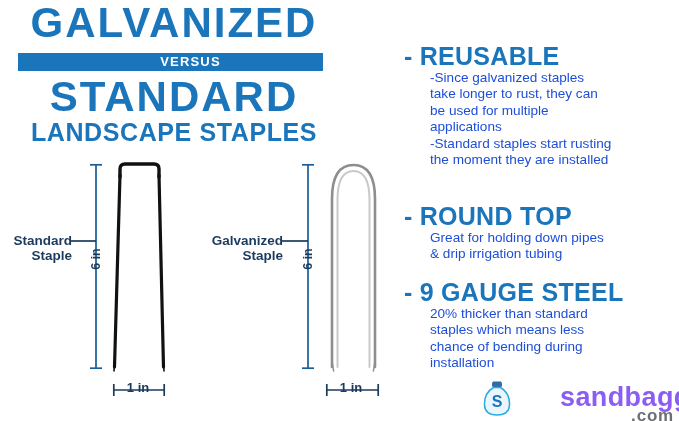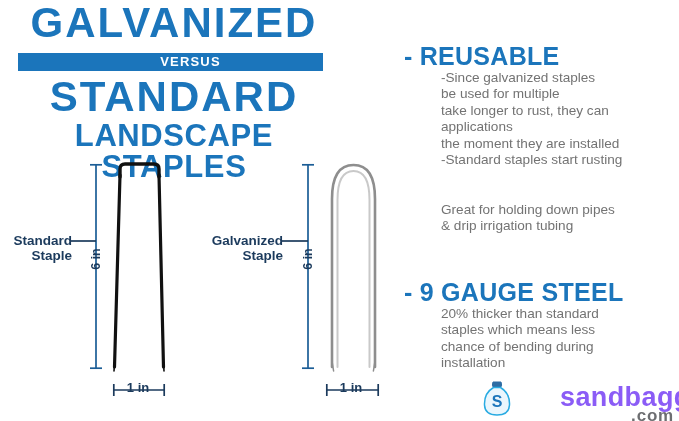--- a/index.html
+++ b/index.html
@@ -35,21 +35,21 @@
     color:#ffffff;font-size:13px;font-weight:bold;letter-spacing:1.2px;
     text-align:center;line-height:16px;
     padding-left:40px;box-sizing:border-box;
   }
   #title-standard{
     position:absolute;left:8px;top:76px;width:332px;
     font-size:42px;letter-spacing:2.0px;
   }
   #title-sub{
     position:absolute;left:8px;top:120px;width:332px;
-    font-size:31px;letter-spacing:0.6px;
+    font-size:25px;letter-spacing:0.6px;
   }
 
   
   #diagram-area{position:absolute;left:0;top:155px;width:400px;height:266px;}
   .staple-label{
     position:absolute;
     color:#1b3a5c;
     font-size:13.5px;
     font-weight:bold;
     line-height:15px;
@@ -93,24 +93,24 @@
     color:#1b75bb;
     font-weight:bold;
     font-size:25px;
     letter-spacing:0.3px;
     line-height:28px;
     white-space:nowrap;
     font-family:"Liberation Sans", sans-serif;
   }
   .bullet-head .dash{margin-right:7px;}
   .bullet-body{
-    color:#737373;
+    color:#1d4ed8;
     font-size:13.6px;
     line-height:16.4px;
-    margin-left:37px;
+    margin-left:26px;
     font-family:"Liberation Sans", sans-serif;
   }
   .bullet-body div{white-space:nowrap;}
   #sec-reusable{top:42px;}
   #sec-roundtop{top:202px;}
   #sec-gauge{top:278px;}
 
   
   #logo{position:absolute;left:480px;top:379px;width:196px;height:40px;}
   #logo-mark{position:absolute;left:0px;top:0px;width:34px;height:38px;}
@@ -219,29 +219,32 @@
   </div>
 
   <div id="right-col">
 
     <div class="bullet-sec" id="sec-reusable">
       <div class="bullet-head">
         <span class="dash">-</span><span>REUSABLE</span>
       </div>
       <div class="bullet-body">
         <div>-Since galvanized staples</div>
+        <div>take longer to rust, they can</div>
         <div>be used for multiple</div>
-        <div>take longer to rust, they can</div>
         <div>applications</div>
+        <div>-Standard staples start rusting</div>
         <div>the moment they are installed</div>
-        <div>-Standard staples start rusting</div>
       </div>
     </div>
 
     <div class="bullet-sec" id="sec-roundtop">
+      <div class="bullet-head">
+        <span class="dash">-</span><span>ROUND TOP</span>
+      </div>
       <div class="bullet-body">
         <div>Great for holding down pipes</div>
         <div>&amp; drip irrigation tubing</div>
       </div>
     </div>
 
     <div class="bullet-sec" id="sec-gauge">
       <div class="bullet-head">
         <span class="dash">-</span><span>9 GAUGE STEEL</span>
       </div>

